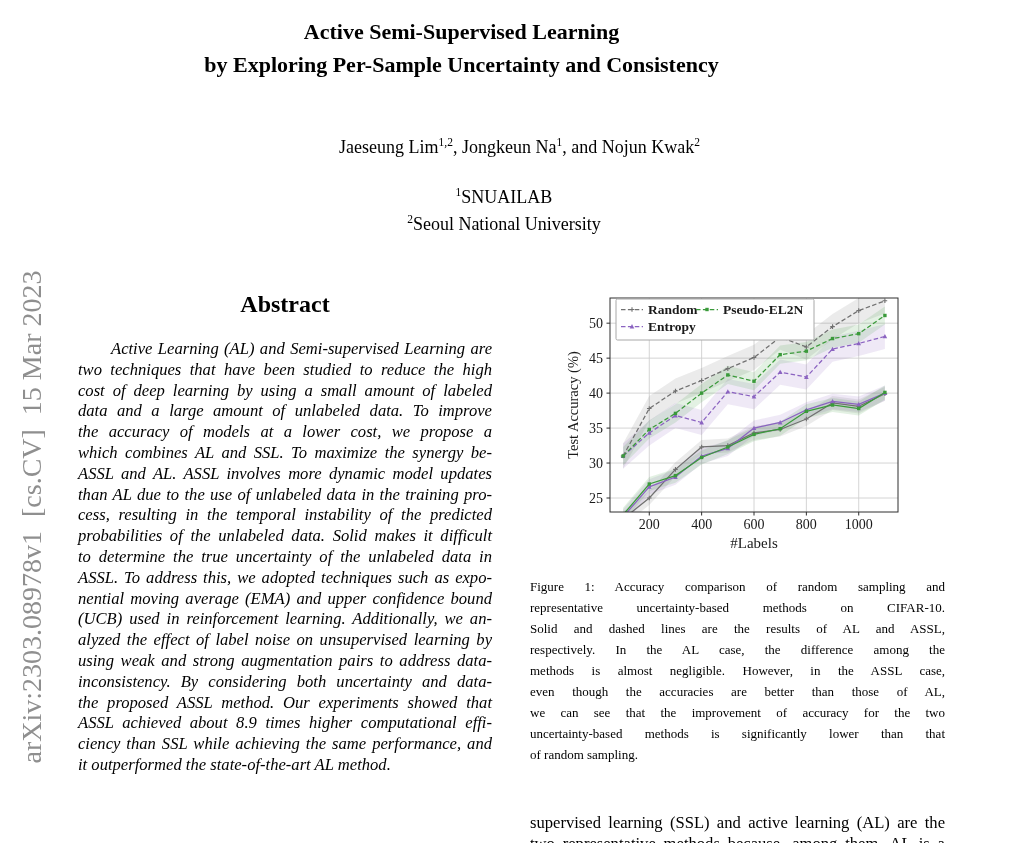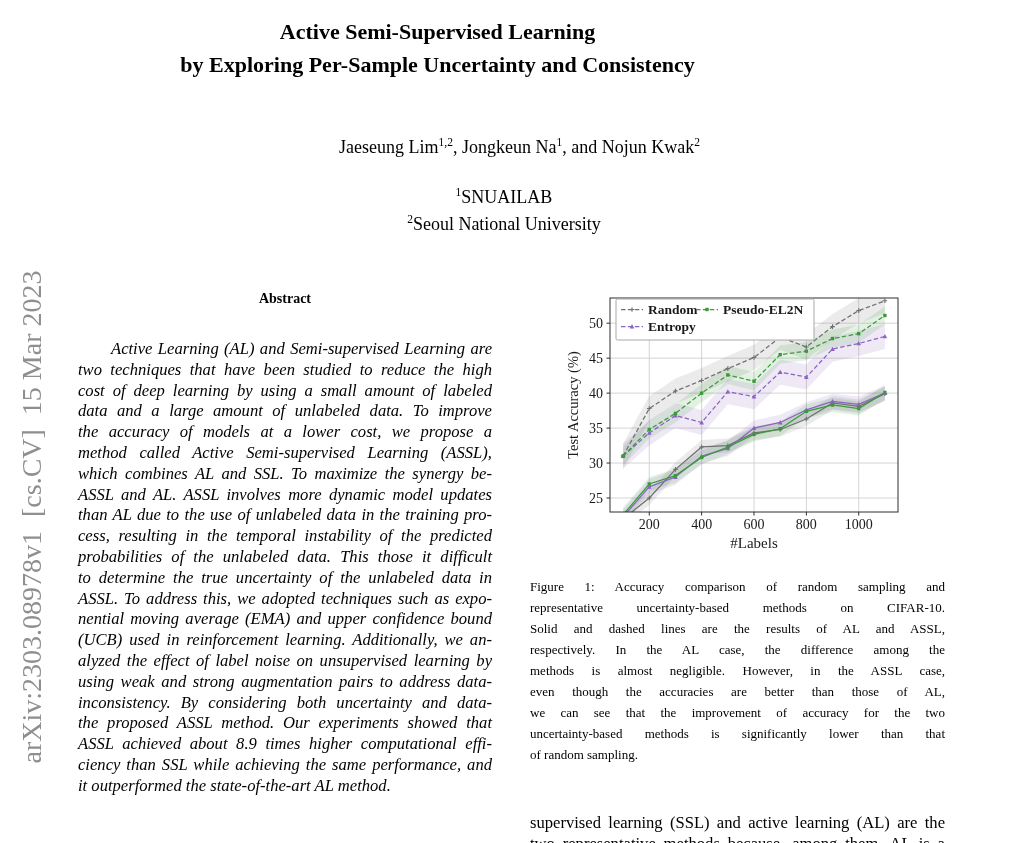--- a/index.html
+++ b/index.html
@@ -1,31 +1,31 @@
 <!DOCTYPE html>
 <html><head>
 <meta charset="utf-8">
 <style>
   html,body { margin:0; padding:0; background:#ffffff; }
   .page {
     position:relative; width:1024px; height:843px; overflow:hidden;
     background:#ffffff; font-family:"Liberation Serif", serif; color:#000;
   }
   .title { position:absolute; top:15px; left:0; width:875px; text-align:center;
-    font-size:22px; font-weight:bold; line-height:33px; }
+    font-size:22px; font-weight:bold; line-height:33px;padding-left:24px; }
   .authors { position:absolute; top:136px; left:8px; width:1023px; text-align:center;
     font-size:18px; }
   .authors sup, .affil sup { font-size:11.5px; }
   .affil { position:absolute; top:181px; left:0; width:1008px; text-align:center;
     font-size:18px; line-height:22px; }
   .arxiv-strip { position:absolute; left:-288px; top:498px; width:640px; height:38px;
     transform:rotate(-90deg); text-align:center; font-size:28px; line-height:38px;
     white-space:pre; }
   .abstract-head { position:absolute; left:78px; top:291px; width:414px;
-    text-align:center; font-size:14px; font-weight:bold; }
+    text-align:center; font-size:24px; font-weight:bold; }
   .abstract-body { position:absolute; left:78px; top:339px; width:414px;
     font-size:16.6px; font-style:italic; }
   .abstract-body .jline { height:20.8px; line-height:20.8px; }
   .caption { position:absolute; left:530px; top:576px; width:415px; font-size:13px; }
   .caption .jline { height:21px; line-height:21px; }
   .bodytext { position:absolute; left:530px; top:812px; width:415px; font-size:16.6px; }
   .bodytext .jline { height:21px; line-height:21px; }
   .jline { text-align:justify; text-align-last:justify; }
   .jline.lastline { text-align-last:left; }
   .jline.indent { text-indent:33px; }
@@ -51,26 +51,25 @@
   <div class="arxiv-strip" style="color: rgb(143, 143, 143);">arXiv:2303.08978v1  [cs.CV]  15 Mar 2023</div>
 
   <div class="abstract-head">Abstract</div>
 
   <div class="abstract-body" id="abstract-body">
       <div class="jline indent">Active Learning (AL) and Semi-supervised Learning are</div>
       <div class="jline">two techniques that have been studied to reduce the high</div>
       <div class="jline">cost of deep learning by using a small amount of labeled</div>
       <div class="jline">data and a large amount of unlabeled data. To improve</div>
       <div class="jline">the accuracy of models at a lower cost, we propose a</div>
-      <div class="jline">method called Active Semi-supervised Learning (ASSL),</div>
       <div class="jline">which combines AL and SSL. To maximize the synergy be-</div>
       <div class="jline">ASSL and AL. ASSL involves more dynamic model updates</div>
       <div class="jline">than AL due to the use of unlabeled data in the training pro-</div>
       <div class="jline">cess, resulting in the temporal instability of the predicted</div>
-      <div class="jline">probabilities of the unlabeled data. This those it difficult</div>
+      <div class="jline">probabilities of the unlabeled data. Solid makes it difficult</div>
       <div class="jline">to determine the true uncertainty of the unlabeled data in</div>
       <div class="jline">ASSL. To address this, we adopted techniques such as expo-</div>
       <div class="jline">nential moving average (EMA) and upper confidence bound</div>
       <div class="jline">(UCB) used in reinforcement learning. Additionally, we an-</div>
       <div class="jline">alyzed the effect of label noise on unsupervised learning by</div>
       <div class="jline">using weak and strong augmentation pairs to address data-</div>
       <div class="jline">inconsistency. By considering both uncertainty and data-</div>
       <div class="jline">the proposed ASSL method. Our experiments showed that</div>
       <div class="jline">ASSL achieved about 8.9 times higher computational effi-</div>
       <div class="jline">ciency than SSL while achieving the same performance, and</div>

